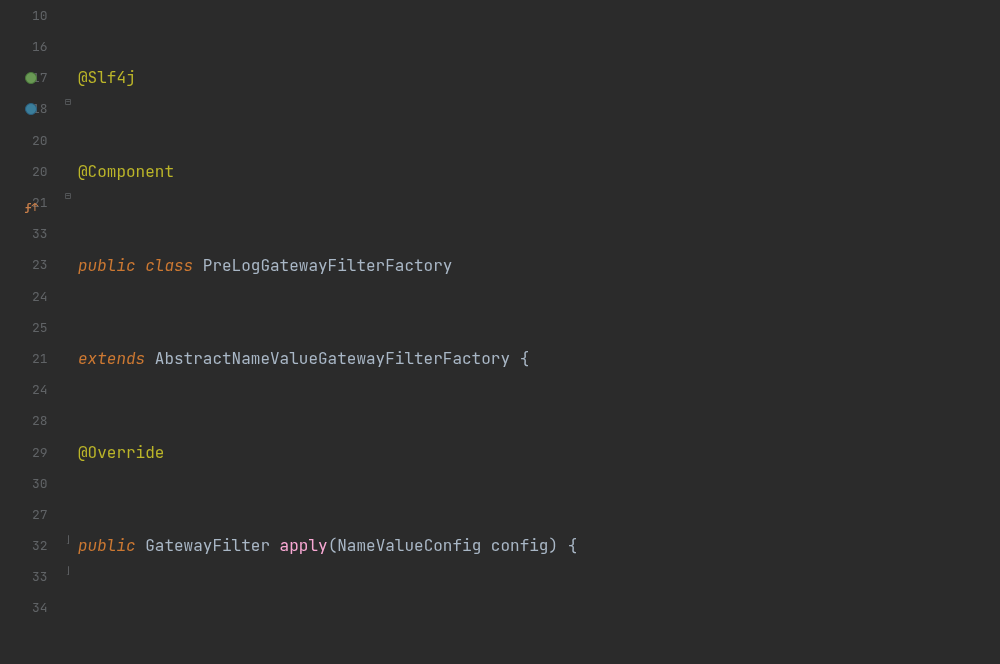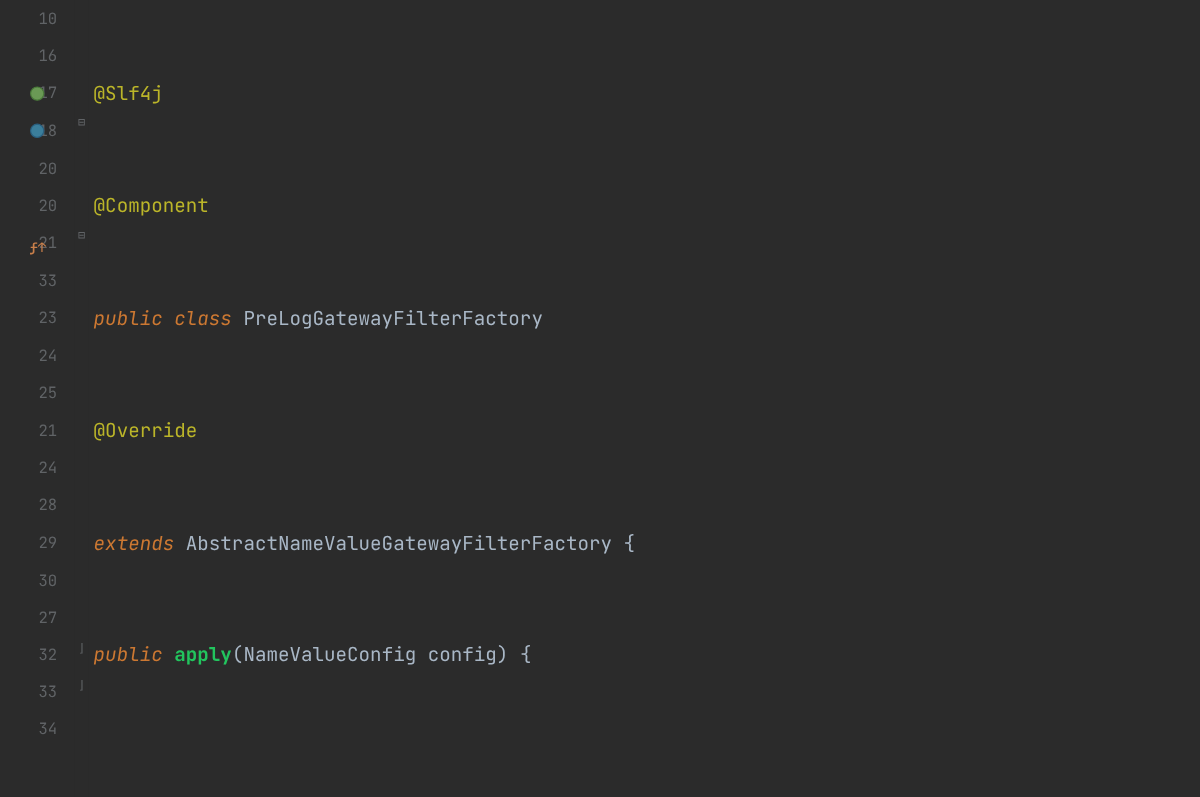--- a/index.html
+++ b/index.html
@@ -71,21 +71,21 @@
   .code-line {
     height: 31.2px;
     display: flex;
     align-items: center;
   }
   .comment { color: #808080; font-style: italic; }
   .annotation { color: #bbb529; }
   .keyword { color: #cc7832; font-style: italic; }
   .classname { color: #a9b7c6; text-align: right; }
   .type { color: #a9b7c6; }
-  .method-decl { color: #22c55e; font-weight: bold; }
+  .method-decl { color: #f9a8d4; }
   .param { color: #a9b7c6; }
   .brace { color: #a9b7c6; }
   .bean-icon {
     width: 12px; height: 12px; border-radius: 50%;
     background: #6a9955;
     border: 1px solid #4a7a3a;
   }
   .impl-icon {
     width: 12px; height: 12px; border-radius: 50%;
     background: #3b7e9b;
@@ -178,23 +178,23 @@
     <div class="fold-marker" style="top:98px">⊟</div>
     <div class="fold-marker" style="top:192px">⊟</div>
     <div class="fold-marker" style="top:536px">⌋</div>
     <div class="fold-marker" style="top:567px">⌋</div>
   </div>
 
   <div class="code">
     <div class="code-line"><span class="annotation">@Slf4j</span></div>
     <div class="code-line"><span class="annotation">@Component</span></div>
     <div class="code-line"><span class="keyword">public </span><span class="keyword">class </span><span class="classname">PreLogGatewayFilterFactory</span></div>
+    <div class="code-line">        <span class="keyword">extends </span><span class="classname">AbstractNameValueGatewayFilterFactory </span><span class="brace">{</span></div>
     <div class="code-line">    <span class="annotation">@Override</span></div>
-    <div class="code-line">        <span class="keyword">extends </span><span class="classname">AbstractNameValueGatewayFilterFactory </span><span class="brace">{</span></div>
-    <div class="code-line">    <span class="keyword">public </span><span class="method-decl">apply</span><span class="brace">(</span><span class="type">NameValueConfig </span><span class="param">config</span><span class="brace">) {</span></div>
+    <div class="code-line">    <span class="keyword">public </span><span class="type">GatewayFilter </span><span class="method-decl">apply</span><span class="brace">(</span><span class="type">NameValueConfig </span><span class="param">config</span><span class="brace">) {</span></div>
     
     
     
     
     
     
     
     
     
     

